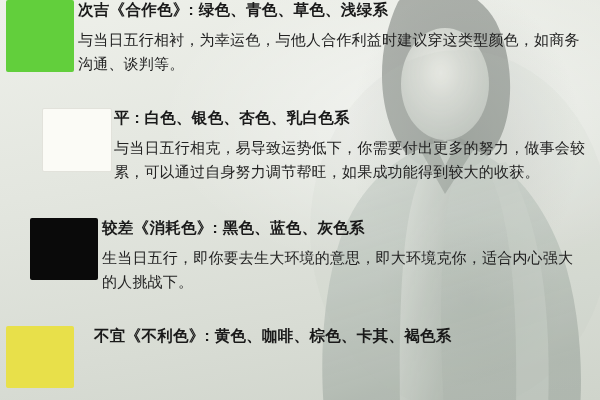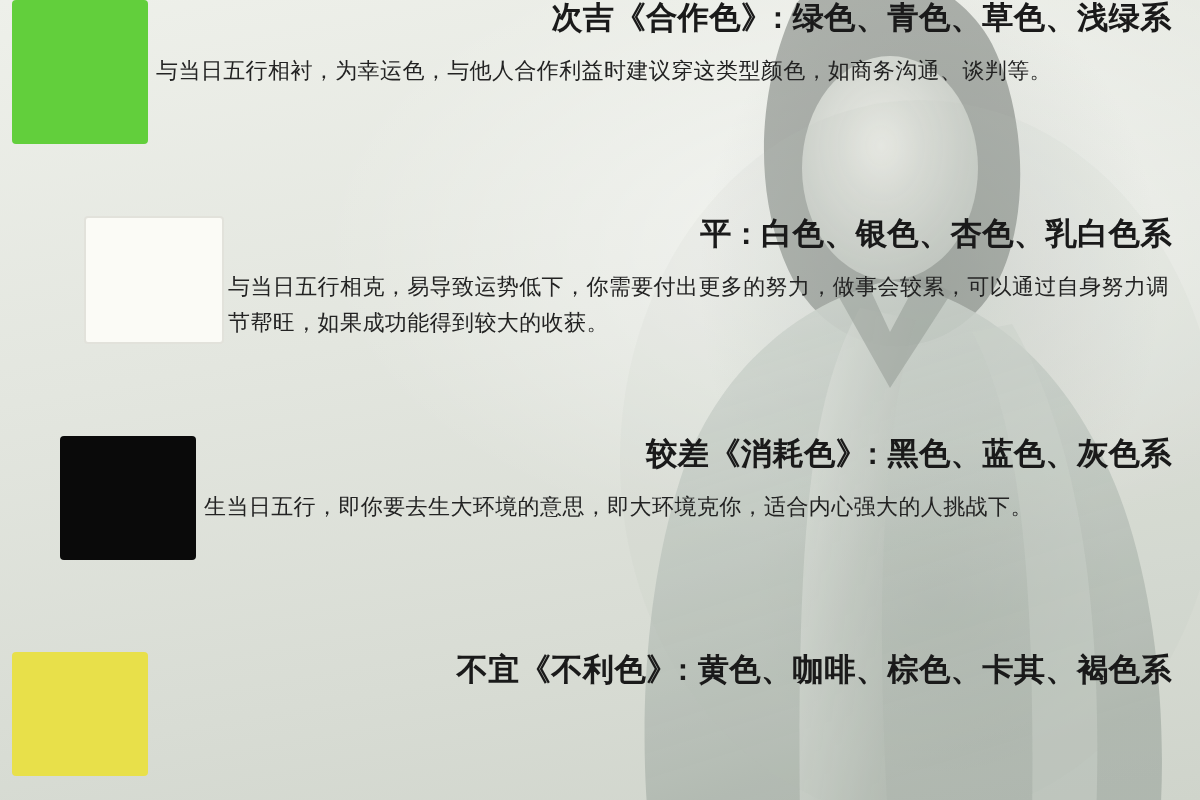--- a/index.html
+++ b/index.html
@@ -78,44 +78,43 @@
     box-sizing: border-box;
   }
 
   .heading {
     font-size: 15.5px;
     line-height: 1.35;
     font-weight: 700;
     color: #1a1a1a;
     letter-spacing: 0.3px;
     white-space: nowrap;
-    text-align: right;
   }
   .body {
-    font-size: 11px;
+    font-size: 15px;
     line-height: 1.62;
     color: #232323;
     letter-spacing: 0.2px;
     margin-top: 7px;
   }
 
   
   .row-1 { height: 96px; padding-top: 0; }
   .row-1 .swatch { height: 72px; background: #62cf3c; margin-top: 0; }
   .row-1 .text-col { padding-top: 0; }
 
   .row-2 { height: 110px; margin-left: 36px; }
   .row-2 .swatch { height: 62px; background: #fbfbf6; border: 1px solid #e2e2db; margin-top: 12px; }
   .row-2 .text-col { padding-top: 12px; }
 
   .row-3 { height: 108px; padding-left: 24px; }
   .row-3 .swatch { height: 62px; background: #0a0a0a; margin-top: 12px; }
   .row-3 .text-col { padding-top: 12px; }
 
-  .row-4 { height: 86px; }
+  .row-4 { height: 86px; gap: 16px; }
   .row-4 .swatch { height: 62px; background: #e8e04a; margin-top: 12px; }
   .row-4 .text-col { padding-top: 12px; }
 
   .clip-bottom {
     overflow: hidden;
   }
 </style>
 </head>
 <body>
 

